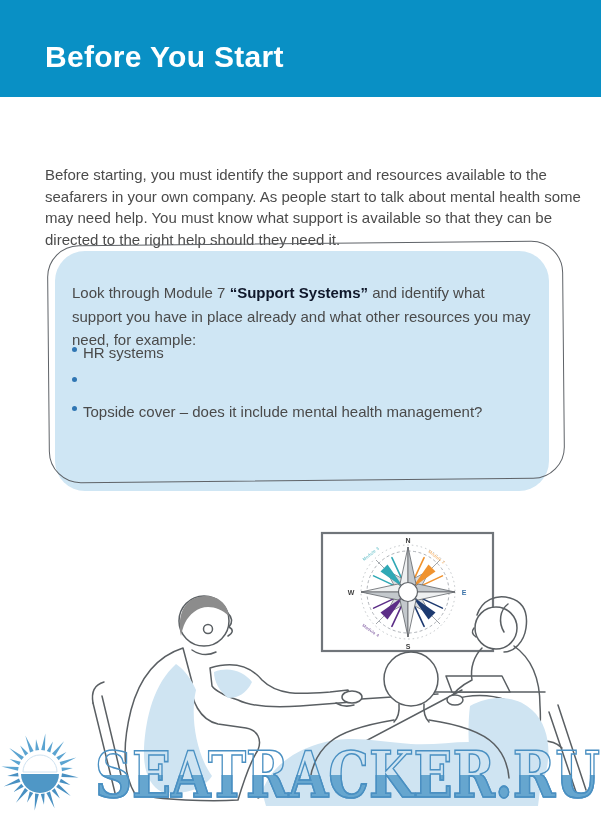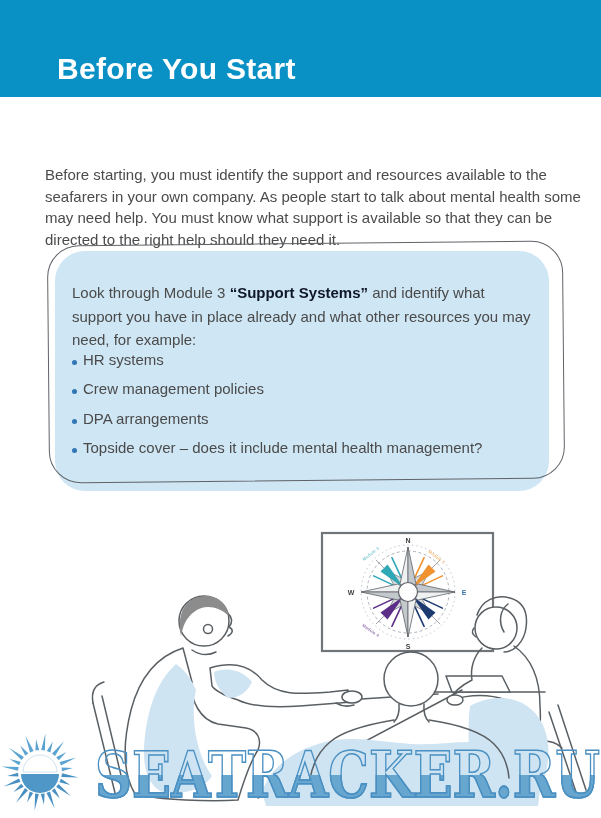--- a/index.html
+++ b/index.html
@@ -6,21 +6,21 @@
   body{
     width:601px;height:818px;position:relative;background:#ffffff;
     font-family:"Liberation Sans",sans-serif;overflow:hidden;
   }
   
   .header{
     position:absolute;left:0;top:0;width:601px;height:97px;
     background:#0990c5;
   }
   .header .title{
-    position:absolute;left:45px;top:40px;margin:12px;
+    position:absolute;left:45px;top:40px;margin:0;
     color:#ffffff;font-size:30px;font-weight:600;letter-spacing:.3px;
   }
   
   .intro{
     position:absolute;left:45px;top:132px;width:548px;
     font-size:15px;line-height:21.5px;color:#4b4b4b;margin-top:32px;
   }
   
   .callout-outline{
     position:absolute;left:48px;top:243px;width:514px;height:236px;
@@ -30,54 +30,49 @@
   .callout-fill{
     position:absolute;left:55px;top:251px;width:494px;height:240px;
     background:#cfe6f4;border-radius:30px;
   }
   .callout-lead{
     position:absolute;left:72px;top:266px;width:462px;
     font-size:15px;line-height:23.5px;color:#4a4a4a;
   }
   .callout-lead b{color:#0f172a;}
   .bullets{position:absolute;left:72px;top:338px;width:462px;}
-  .bullet-row{height:29.5px;display:flex;align-items:flex-end;}
+  .bullet-row{height:29.5px;display:flex;align-items:center;}
   .bullet-dot{
     width:5px;height:5px;border-radius:50%;background:#3076b3;
     margin-right:6px;flex:0 0 auto;position:relative;top:-3px;
   }
   .bullet-label{font-size:15px;color:#4a4a4a;}
   
   .art{position:absolute;left:0;top:0;width:601px;height:818px;pointer-events:none;}
 </style>
 </head>
 <body>
 
 <div class="header">
   <h1 class="title">Before You Start</h1>
 </div>
 
 <p class="intro">Before starting, you must identify the support and resources available to the seafarers in your own company. As people start to talk about mental health some may need help. You must know what support is available so that they can be directed to the right help should they need it.</p>
 
 <div class="callout-fill"></div>
 <div class="callout-outline"></div>
-<p class="callout-lead"><span>Look through Module 3 </span><b>“Support Systems”</b><span> and identify what support you have in place already and what other resources you may need, for example:</span></p>
+<p class="callout-lead"><span>Look through Module 7 </span><b>“Support Systems”</b><span> and identify what support you have in place already and what other resources you may need, for example:</span></p>
 
 <div class="bullets">
   <div class="bullet-row">
       <span class="bullet-dot"></span>
       <span class="bullet-label">HR systems</span>
     </div>
   <div class="bullet-row">
       <span class="bullet-dot"></span>
-      <span class="bullet-label">Crew management policies</span>
-    </div>
-  <div class="bullet-row">
-      <span class="bullet-dot"></span>
-      <span class="bullet-label">DPA arrangements</span>
     </div>
   <div class="bullet-row">
       <span class="bullet-dot"></span>
       <span class="bullet-label">Topside cover – does it include mental health management?</span>
     </div>
 </div>
 
 <svg class="art" viewBox="0 0 601 818">
 
   <rect x="322" y="533" width="171" height="118" fill="#ffffff" stroke="#70757a" stroke-width="2.2"></rect>

